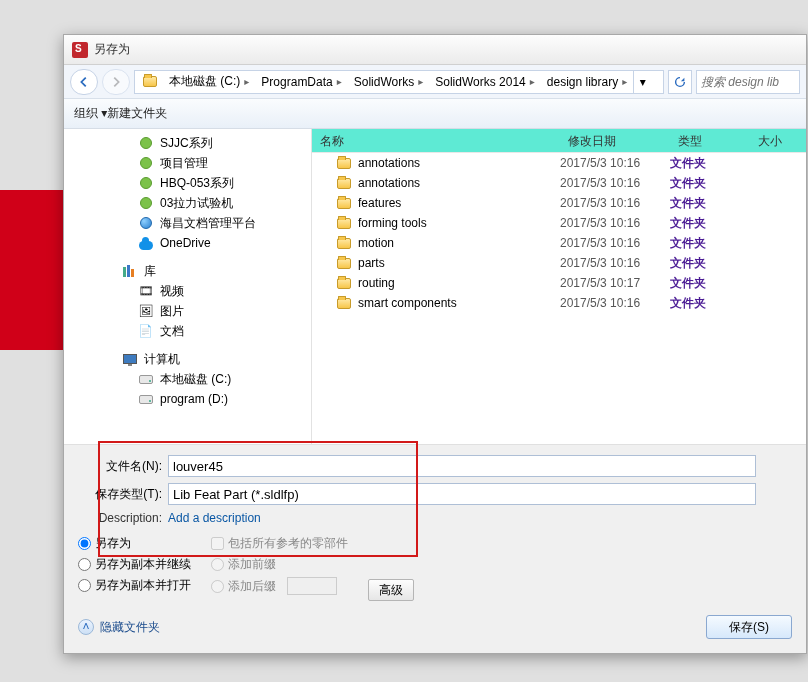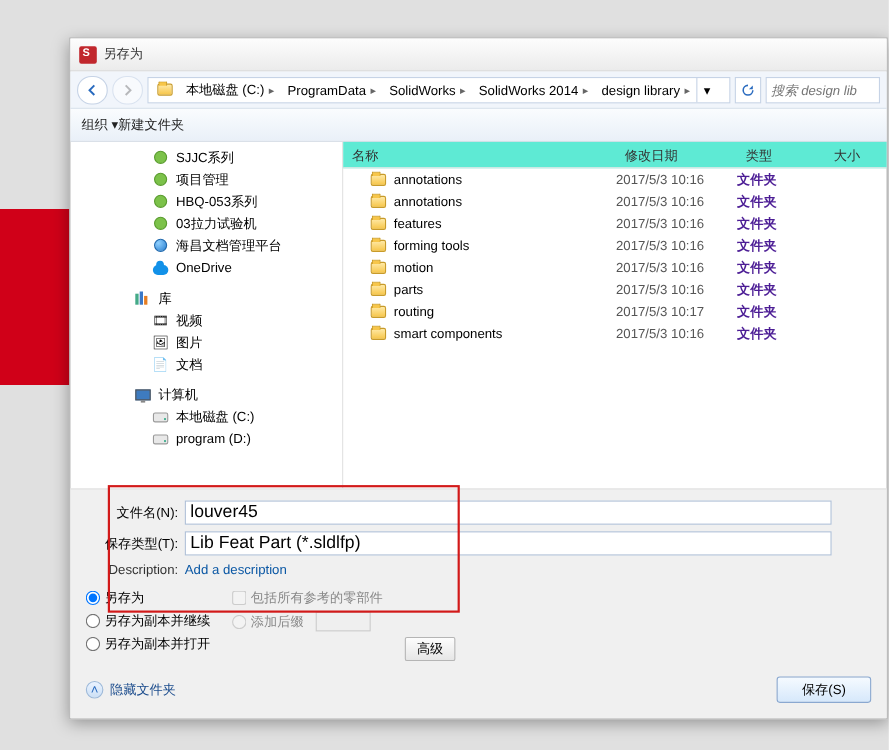--- a/index.html
+++ b/index.html
@@ -59,21 +59,21 @@
 .listbody { flex: 1; overflow: auto; }
 .row { display: flex; height: 20px; align-items: center; cursor: pointer; }
 .row .cell-name { flex: 0 0 248px; display: flex; align-items: center; gap: 6px; padding-left: 24px; }
 .row .cell-date { flex: 0 0 110px; color: #555; }
 .row .cell-type { flex: 0 0 80px; color: #4c1d95; font-weight: bold; }
 .bottom { border-top: 1px solid #e0e0e0; padding: 10px 14px 14px; background: #f0f0f0; position: relative; }
 .red-box { position: absolute; left: 34px; top: -4px; width: 320px; height: 116px; border: 2px solid #d21919; pointer-events: none; }
 .field-row { display: flex; align-items: center; margin-bottom: 6px; }
 .field-label { width: 90px; text-align: right; padding-right: 6px; }
 .field-input { flex: 1; max-width: 588px; }
-.field-input input, .field-input select { width: 100%; height: 22px; border: 1px solid #aebfd6; background: #fff; padding: 0 4px; font-size: 16px; }
+.field-input input, .field-input select { width: 100%; height: 22px; border: 1px solid #aebfd6; background: #fff; padding: 0 4px; font-size: 13px; }
 .desc-row { display: flex; align-items: center; margin: 6px 0 10px; }
 .desc-row .dlabel { width: 90px; text-align: right; padding-right: 6px; color: #333; }
 .desc-row a { color: #0a57a4; text-decoration: none; cursor: pointer; }
 .options { display: flex; gap: 20px; align-items: flex-start; }
 .opt-col { display: flex; flex-direction: column; gap: 4px; }
 .opt-col label { display: flex; align-items: center; gap: 4px; cursor: pointer; }
 .adv-btn { height: 22px; padding: 0 10px; border: 1px solid #b5b5b5; background: linear-gradient(#fdfdfd,#e6e6e6); cursor: pointer; border-radius: 2px; }
 .hide-row { margin-top: 14px; display: flex; align-items: center; justify-content: space-between; }
 .hide-left { display:flex; align-items:center; gap:6px; cursor:pointer; color:#1a4b8c; }
 .hide-left .circ { width:16px;height:16px;border-radius:50%;background:linear-gradient(#eaf3ff,#cde0f5);border:1px solid #9cb8d8;display:flex;align-items:center;justify-content:center;color:#2a6bbf;}
@@ -350,20 +350,24 @@
         <label>
             <input type="radio" name="sa" style="">
             <span>另存为副本并打开</span>
           </label>
       </div>
       <div class="opt-col">
         <label style="color:#888">
             <input type="checkbox" disabled="" style="">
             <span>包括所有参考的零部件</span>
           </label>
+        <label style="color:#888">
+            <input type="radio" name="fx" disabled="" style="">
+            <span>添加前缀</span>
+          </label>
         <label style="color:#888"><input type="radio" name="fx" disabled="" style=""><span>添加后缀</span>&nbsp;<input style="width: 50px; height: 18px; border: 1px solid rgb(204, 204, 204);" disabled=""></label>
       </div>
       <div class="opt-col" style="justify-content:flex-start">
         <div style="height:18px"></div>
         <div style="height:18px"></div>
         <button class="adv-btn">高级</button>
       </div>
     </div>
 
     <div class="hide-row">

